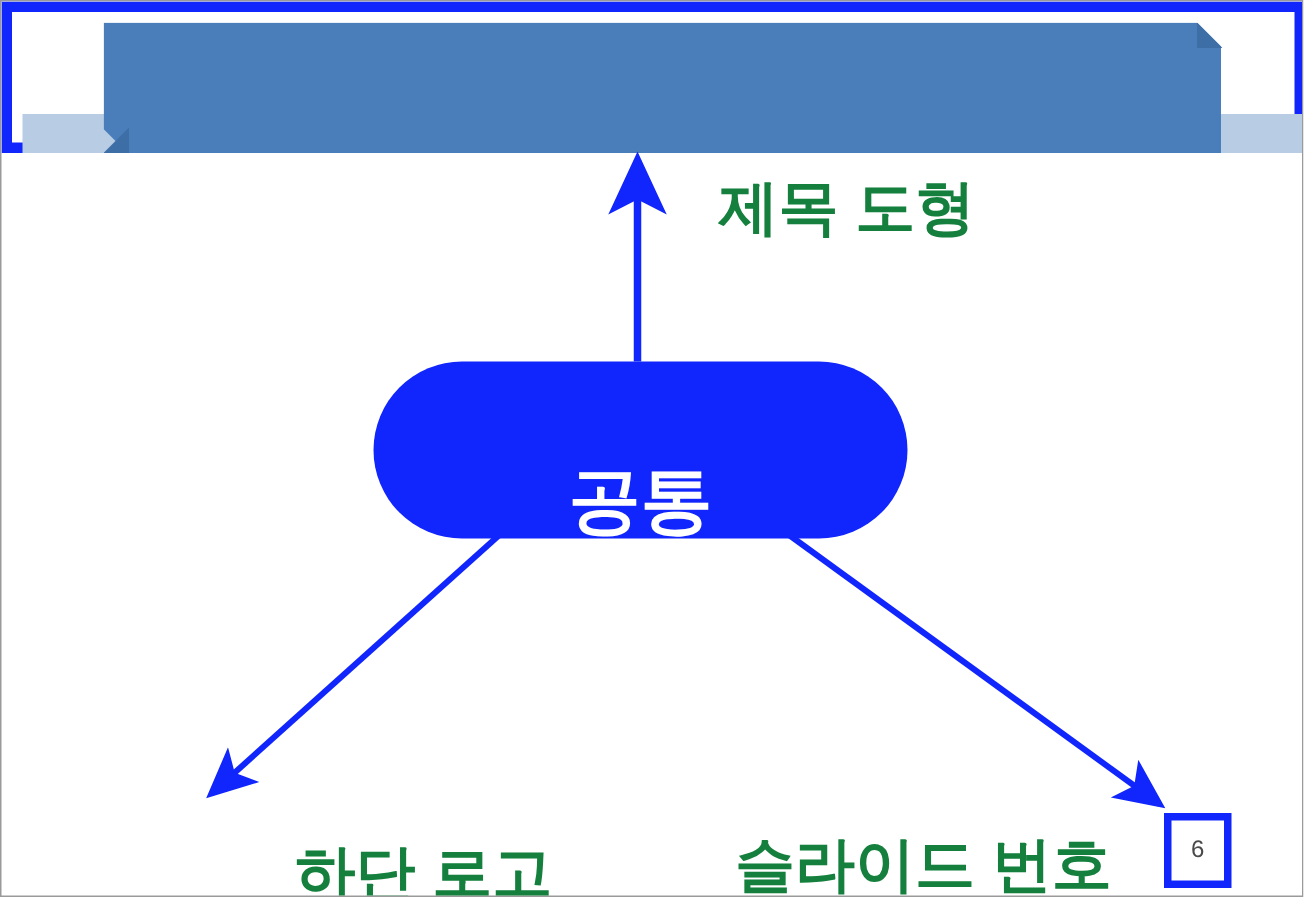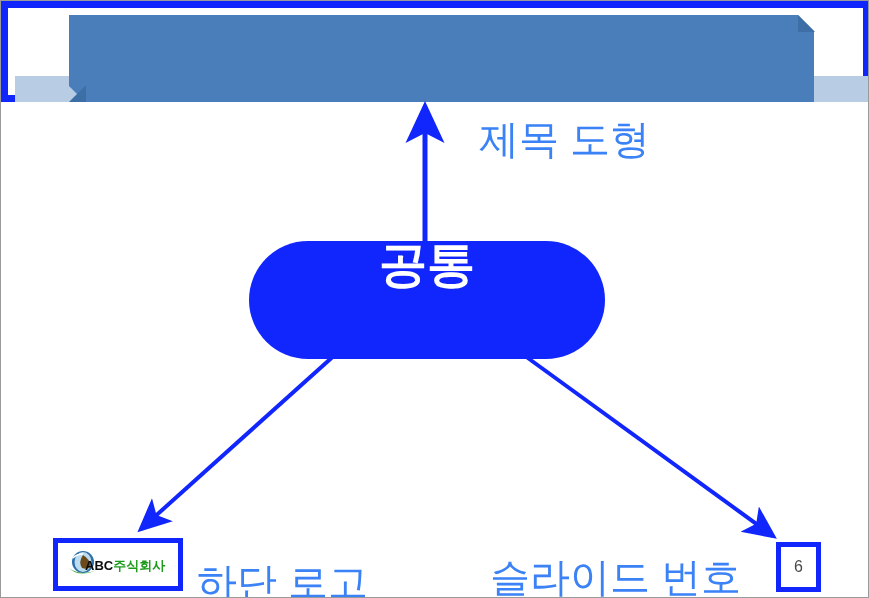--- a/index.html
+++ b/index.html
@@ -64,22 +64,22 @@
     top: 77px;
     width: 17px;
     height: 17px;
     background: #3E6EA6;
     clip-path: polygon(100% 0, 100% 100%, 0 100%);
   }
 
   
   .label {
     position: absolute;
-    color: #3b82f6;
-    font-weight: normal;
+    color: #15803d;
+    font-weight: bold;
     white-space: nowrap;
     letter-spacing: 0px;
   }
   #label-title-shape {
     left: 478px;
     top: 113px;
     font-size: 40px;
     line-height: 50px;
   }
   #label-bottom-logo {
@@ -100,21 +100,21 @@
   
   .central-shape {
     position: absolute;
     left: 248px;
     top: 240px;
     width: 356px;
     height: 118px;
     background: #1026FC;
     border-radius: 59px;
     display: flex;
-    align-items: flex-start;
+    align-items: flex-end;
     justify-content: center;
   }
   .central-shape-text {
     color: #ffffff;
     font-size: 48px;
     font-weight: bold;
     line-height: 1;
   }
 
   
@@ -220,32 +220,18 @@
   <div class="label" id="label-title-shape">제목 도형</div>
 
   <div class="label" id="label-bottom-logo">하단 로고</div>
 
   <div class="label" id="label-slide-number">슬라이드 번호</div>
 
   <div class="central-shape">
     <span class="central-shape-text">공통</span>
   </div>
 
-  <div class="logo-box">
-    <div class="logo-inner">
-      <svg class="logo-glyph" width="40" height="28" viewBox="0 0 40 28" xmlns="http://www.w3.org/2000/svg">
-        <ellipse cx="20" cy="12" rx="11" ry="11" fill="#2d6fa8"></ellipse>
-        <ellipse cx="20" cy="12" rx="8.5" ry="10" fill="#bcdcf0"></ellipse>
-        <path d="M6 18 Q16 28 34 20 Q20 26 9 20 z" fill="#3aa33a"></path>
-        <path d="M20 5 Q27 9 28 17 Q24 20 19 18 Q15 12 20 5 z" fill="#6b4a1e"></path>
-        <path d="M10 8 Q14 4 20 4" stroke="#ffffff" stroke-width="1.5" fill="none"></path>
-      </svg>
-      <div class="logo-text">
-        <span class="logo-abc">ABC</span><span class="logo-kr">주식회사</span>
-      </div>
-    </div>
-  </div>
 
   <div class="slidenum-box">
     <span class="slidenum-text">6</span>
   </div>
 
 </div>
 
 </body></html>

